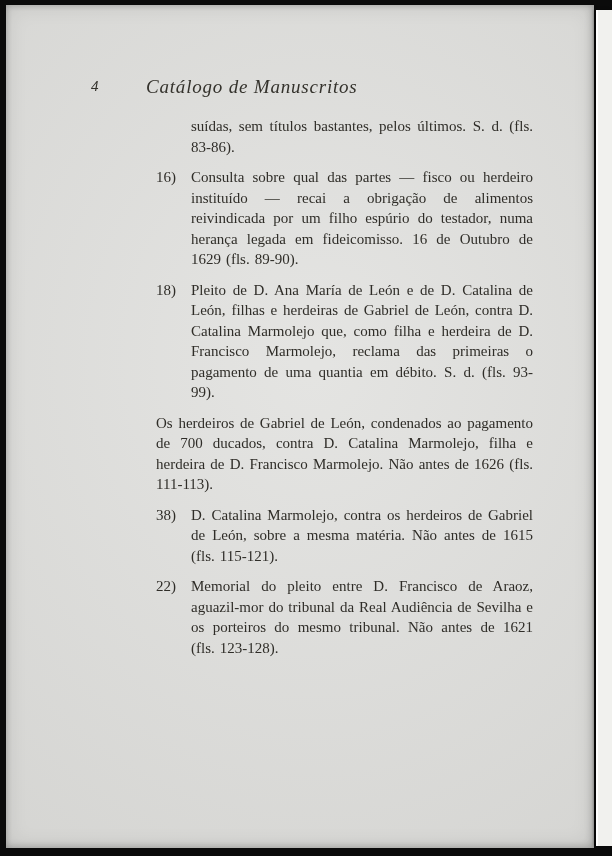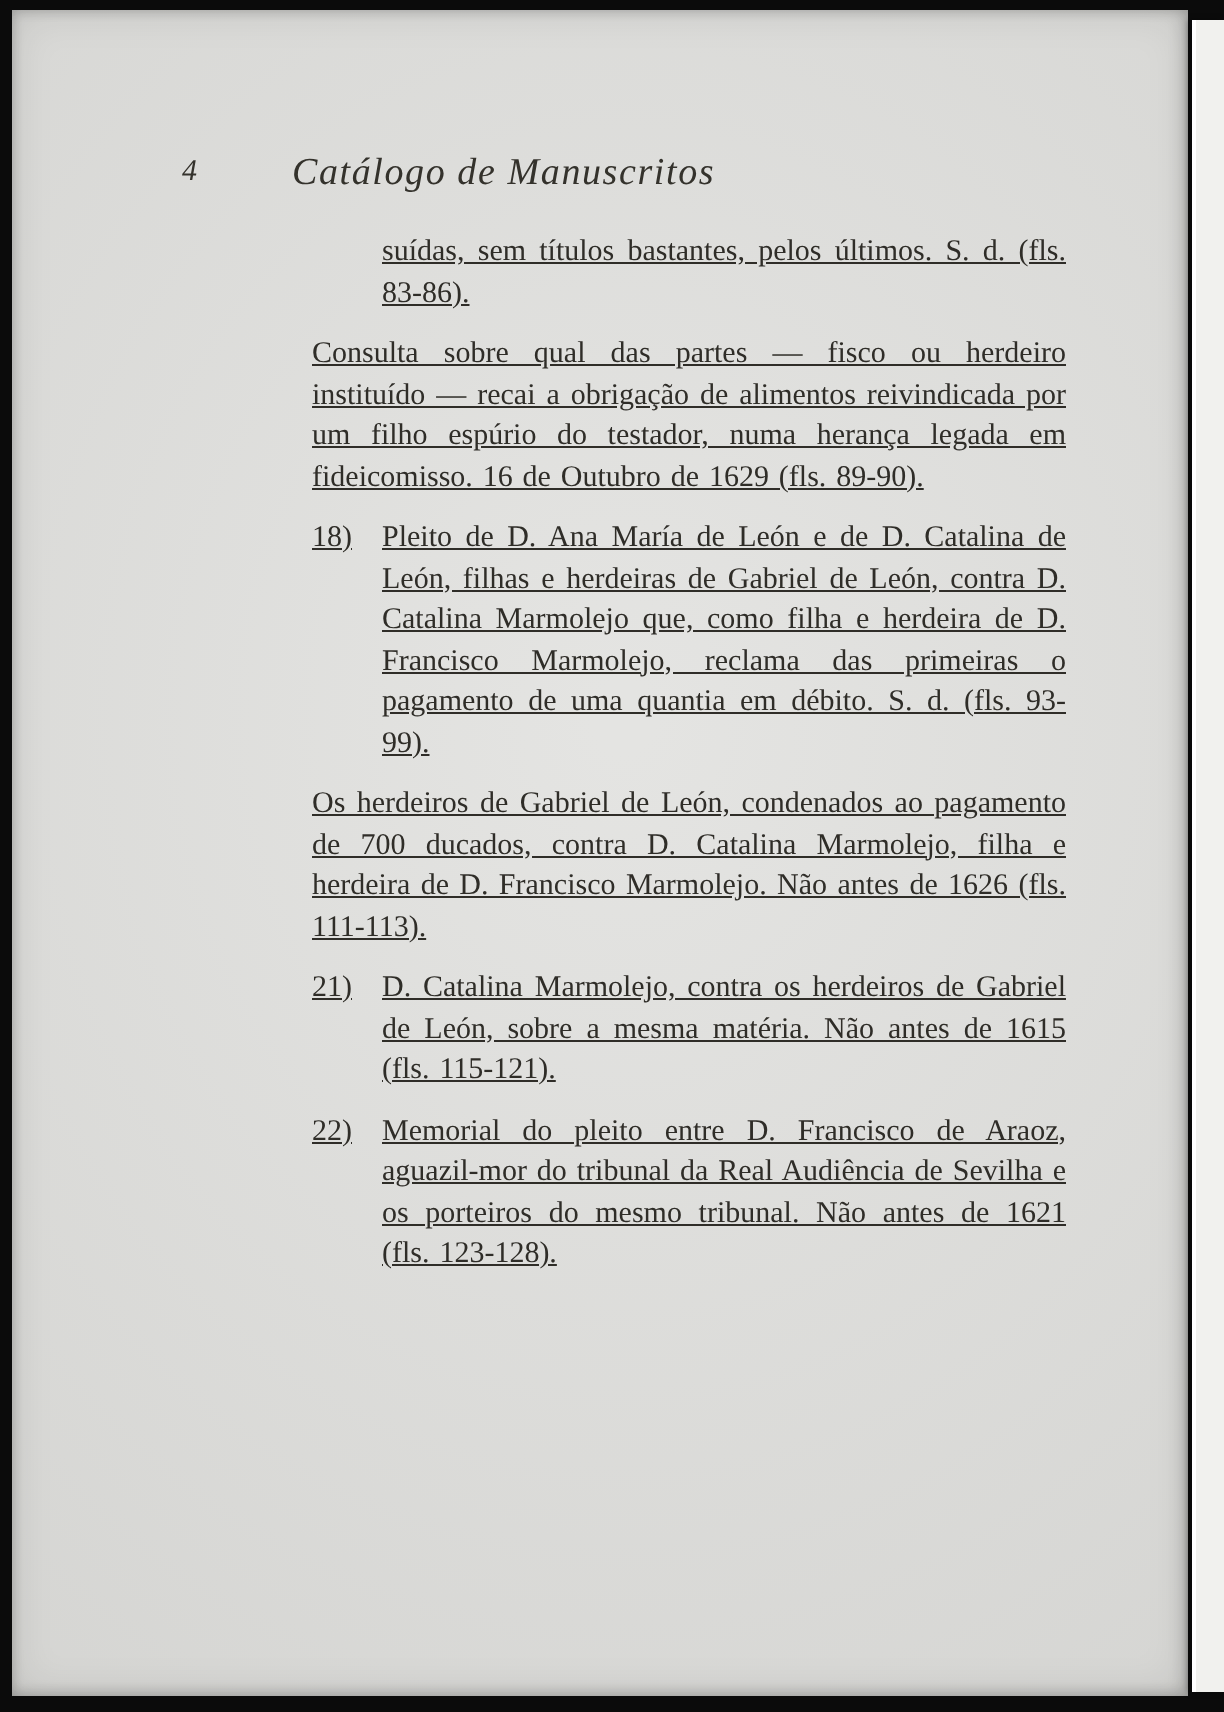--- a/index.html
+++ b/index.html
@@ -72,21 +72,20 @@
     left: 150px;
     top: 111px;
     width: 377px;
     color: #2f2d28;
     font-size: 15px;
     line-height: 20.5px;
   }
   .entry {
     display: flex;
     margin-bottom: 10px;
-    text-decoration: underline;
   }
   .entry-number {
     flex: 0 0 35px;
     text-align: left;
   }
   .entry-text {
     flex: 1 1 auto;
     margin: 0;
     text-align: justify;
     text-align-last: left;
@@ -106,36 +105,37 @@
     </div>
 
     <div class="entries">
 
       <div class="entry">
         <span class="entry-number"></span>
         <p class="entry-text">suídas, sem títulos bastantes, pelos últimos. S. d. (fls. 83-86).</p>
       </div>
 
       <div class="entry">
+        <span class="entry-number">16)</span>
         <p class="entry-text">Consulta sobre qual das partes — fisco ou herdeiro instituído — recai a obrigação de alimentos reivindicada por um filho espúrio do testador, numa herança legada em fideicomisso. 16 de Outubro de 1629 (fls. 89-90).</p>
       </div>
 
 
       <div class="entry">
         <span class="entry-number">18)</span>
         <p class="entry-text">Pleito de D. Ana María de León e de D. Catalina de León, filhas e herdeiras de Gabriel de León, contra D. Catalina Marmolejo que, como filha e herdeira de D. Francisco Marmolejo, reclama das primeiras o pagamento de uma quantia em débito. S. d. (fls. 93-99).</p>
       </div>
 
 
       <div class="entry">
         <p class="entry-text">Os herdeiros de Gabriel de León, condenados ao pagamento de 700 ducados, contra D. Catalina Marmolejo, filha e herdeira de D. Francisco Marmolejo. Não antes de 1626 (fls. 111-113).</p>
       </div>
 
       <div class="entry">
-        <span class="entry-number">21)</span>
+        <span class="entry-number">38)</span>
         <p class="entry-text">D. Catalina Marmolejo, contra os herdeiros de Gabriel de León, sobre a mesma matéria. Não antes de 1615 (fls. 115-121).</p>
       </div>
 
       <div class="entry">
         <span class="entry-number">22)</span>
         <p class="entry-text">Memorial do pleito entre D. Francisco de Araoz, aguazil-mor do tribunal da Real Audiência de Sevilha e os porteiros do mesmo tribunal. Não antes de 1621 (fls. 123-128).</p>
       </div>
 
     </div>
   </div>

